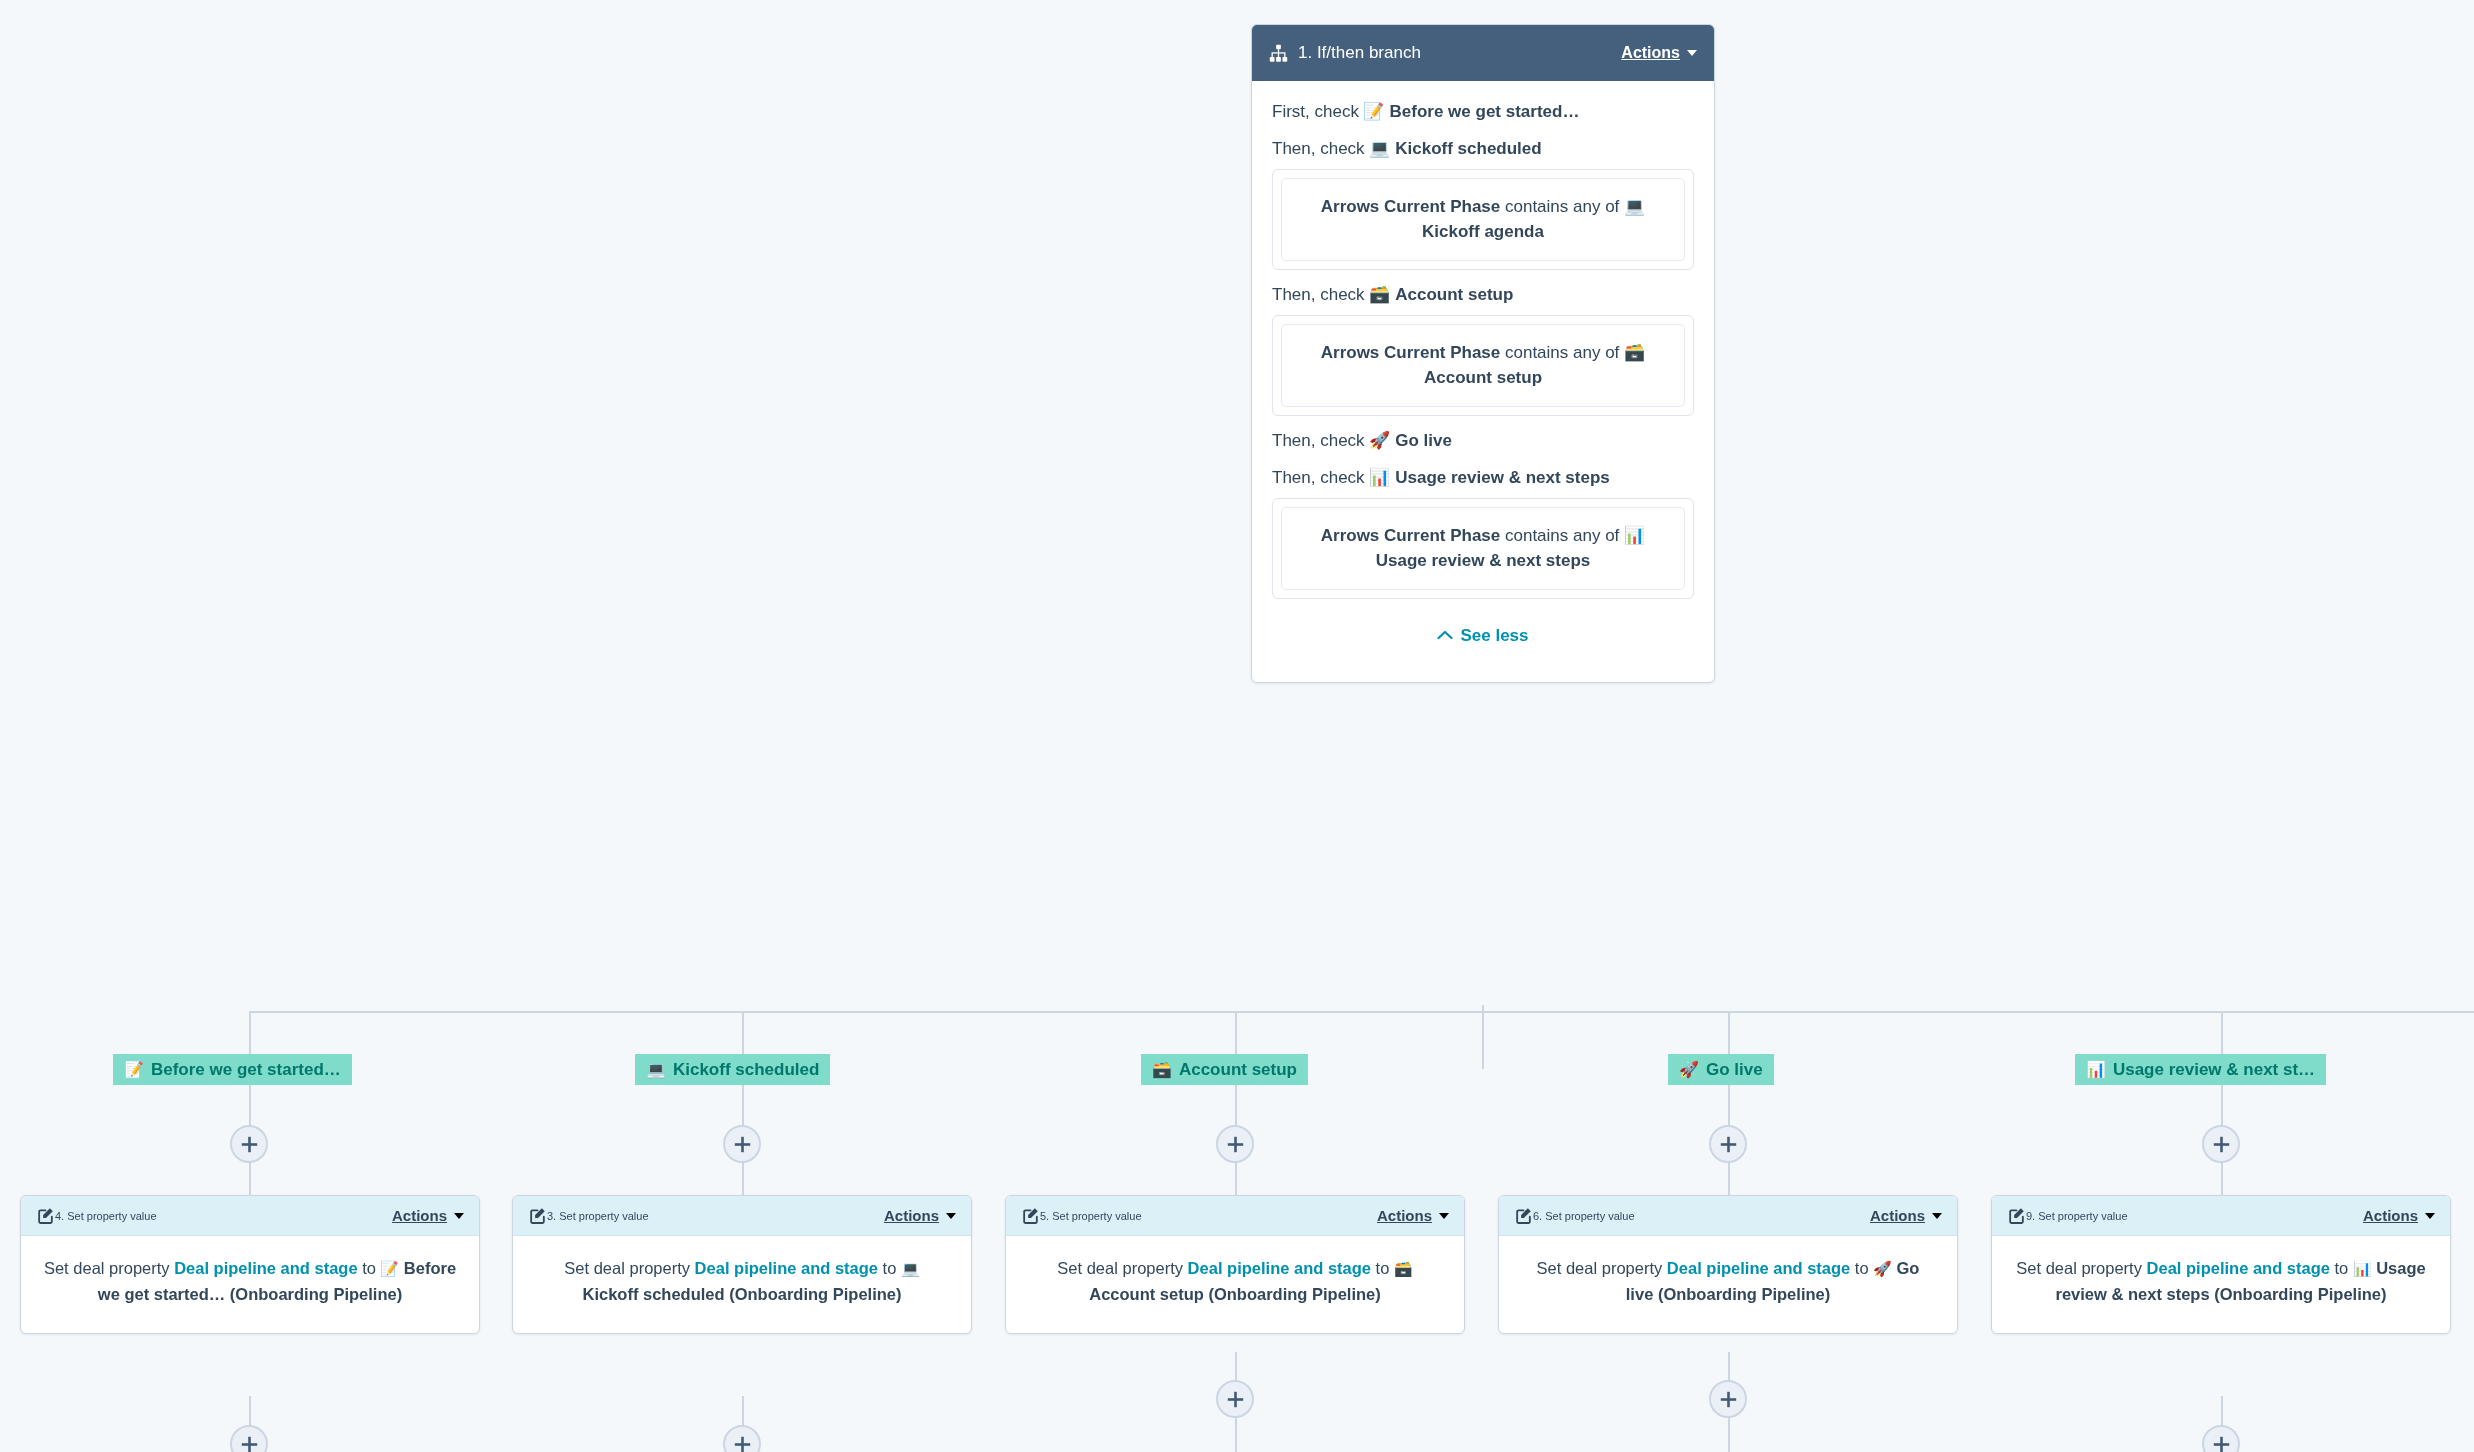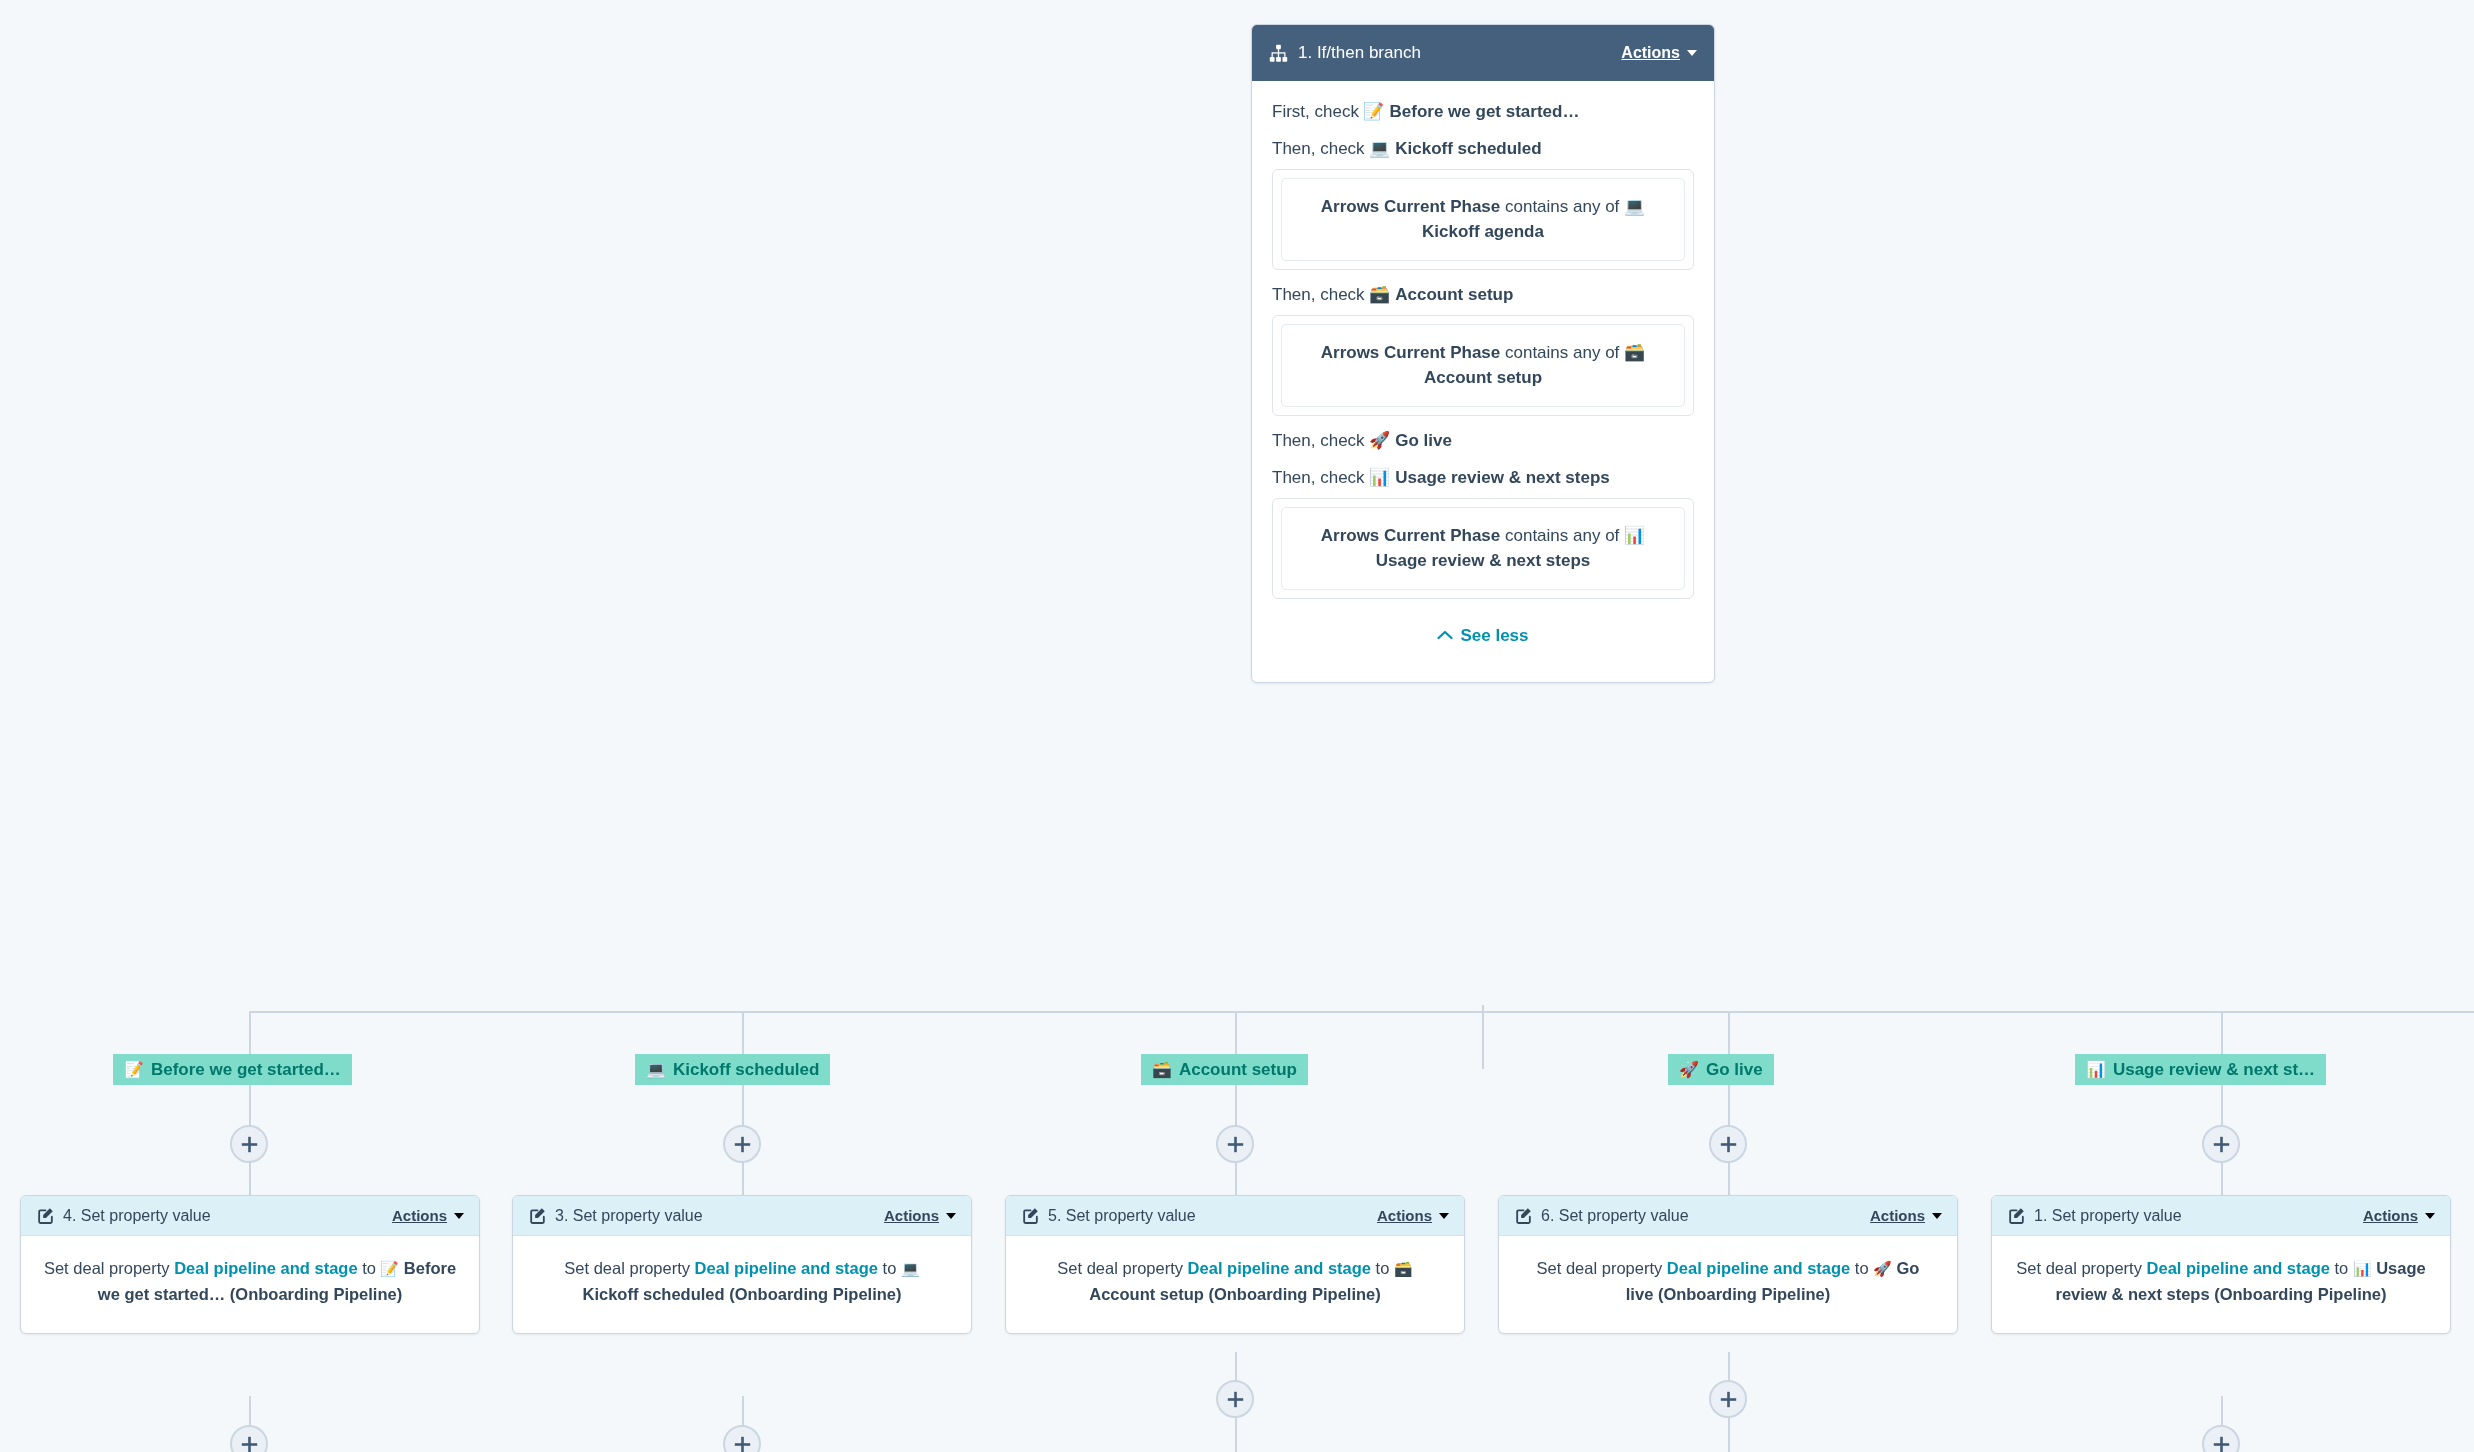--- a/index.html
+++ b/index.html
@@ -163,23 +163,23 @@
   .act-head {
     background: #dcf0f7;
     border-radius: 5px 5px 0 0;
     height: 40px;
     display: flex;
     align-items: center;
     padding: 0 15px;
     border-bottom: 1px solid #cfe5ee;
   }
   .act-head .title {
-    font-size: 16px;
+    font-size: 11px;
     color: #33475b;
-    margin-left: 8px;
+    margin-left: 0;
     flex: 1;
     white-space: nowrap;
   }
   .act-head .actions-link { color: #33475b; font-size: 15px; }
 
   .act-body {
     padding: 20px 22px 26px 22px;
     text-align: center;
     font-size: 16.5px;
     color: #33475b;
@@ -444,21 +444,21 @@
   </div>
 
   <div class="act-card" style="left:1991px; top:1195px; width:460px;">
     <div class="act-head">
       <span class="icon-w">
         <svg width="19" height="19" viewBox="0 0 24 24" fill="none" stroke="#33475b" stroke-width="2.3" stroke-linecap="round" stroke-linejoin="round">
           <path d="M20 13.5V20a1.5 1.5 0 0 1-1.5 1.5h-13A1.5 1.5 0 0 1 4 20V7a1.5 1.5 0 0 1 1.5-1.5H12"></path>
           <path d="M17.5 2.8l3.7 3.7L12.6 15H9v-3.6z" fill="#33475b" stroke="none"></path>
         </svg>
       </span>
-      <span class="title">1. Set property value</span>
+      <span class="title">9. Set property value</span>
       <span class="actions-link"><span>Actions</span></span>
         <span class="caret"></span>
     </div>
     <div class="act-body hyphenate">
       <span>Set deal property</span>
       <span class="prop">Deal pipeline and stage</span>
       <span>to</span>
       <span class="emo">📊</span>
       <b>Usage review &amp; next steps (Onboard­ing Pipeline)</b>
     </div>

